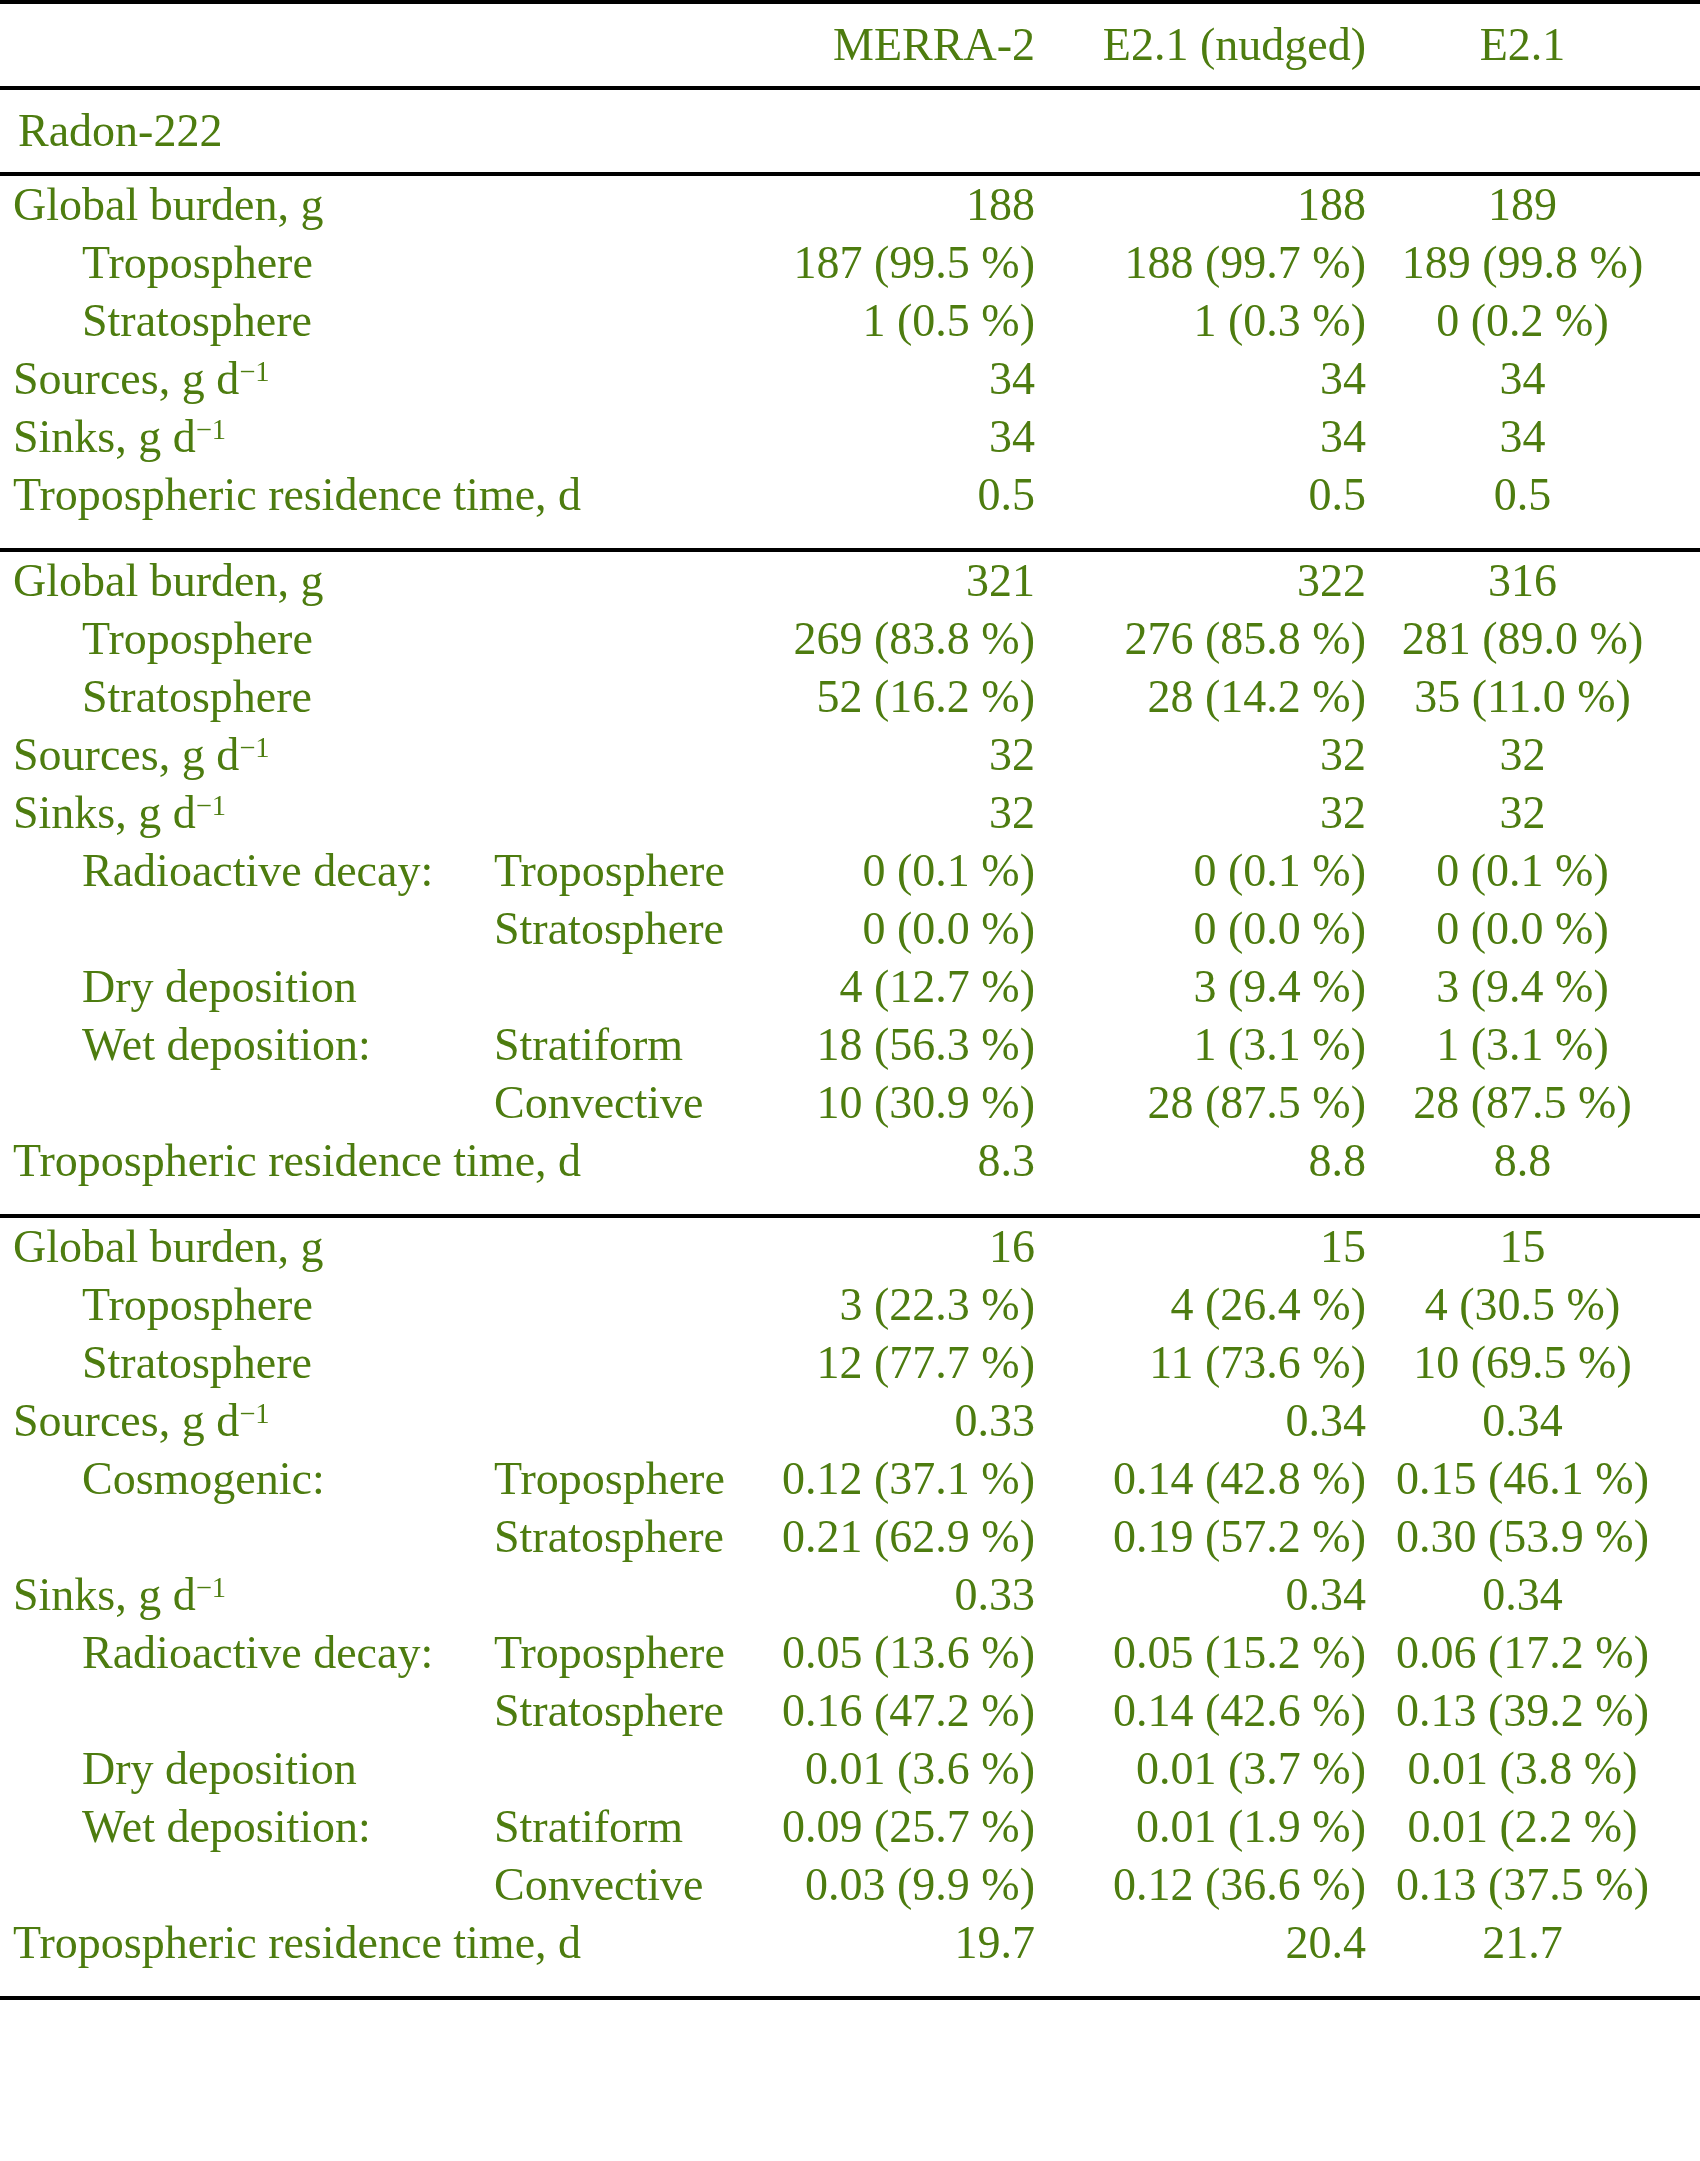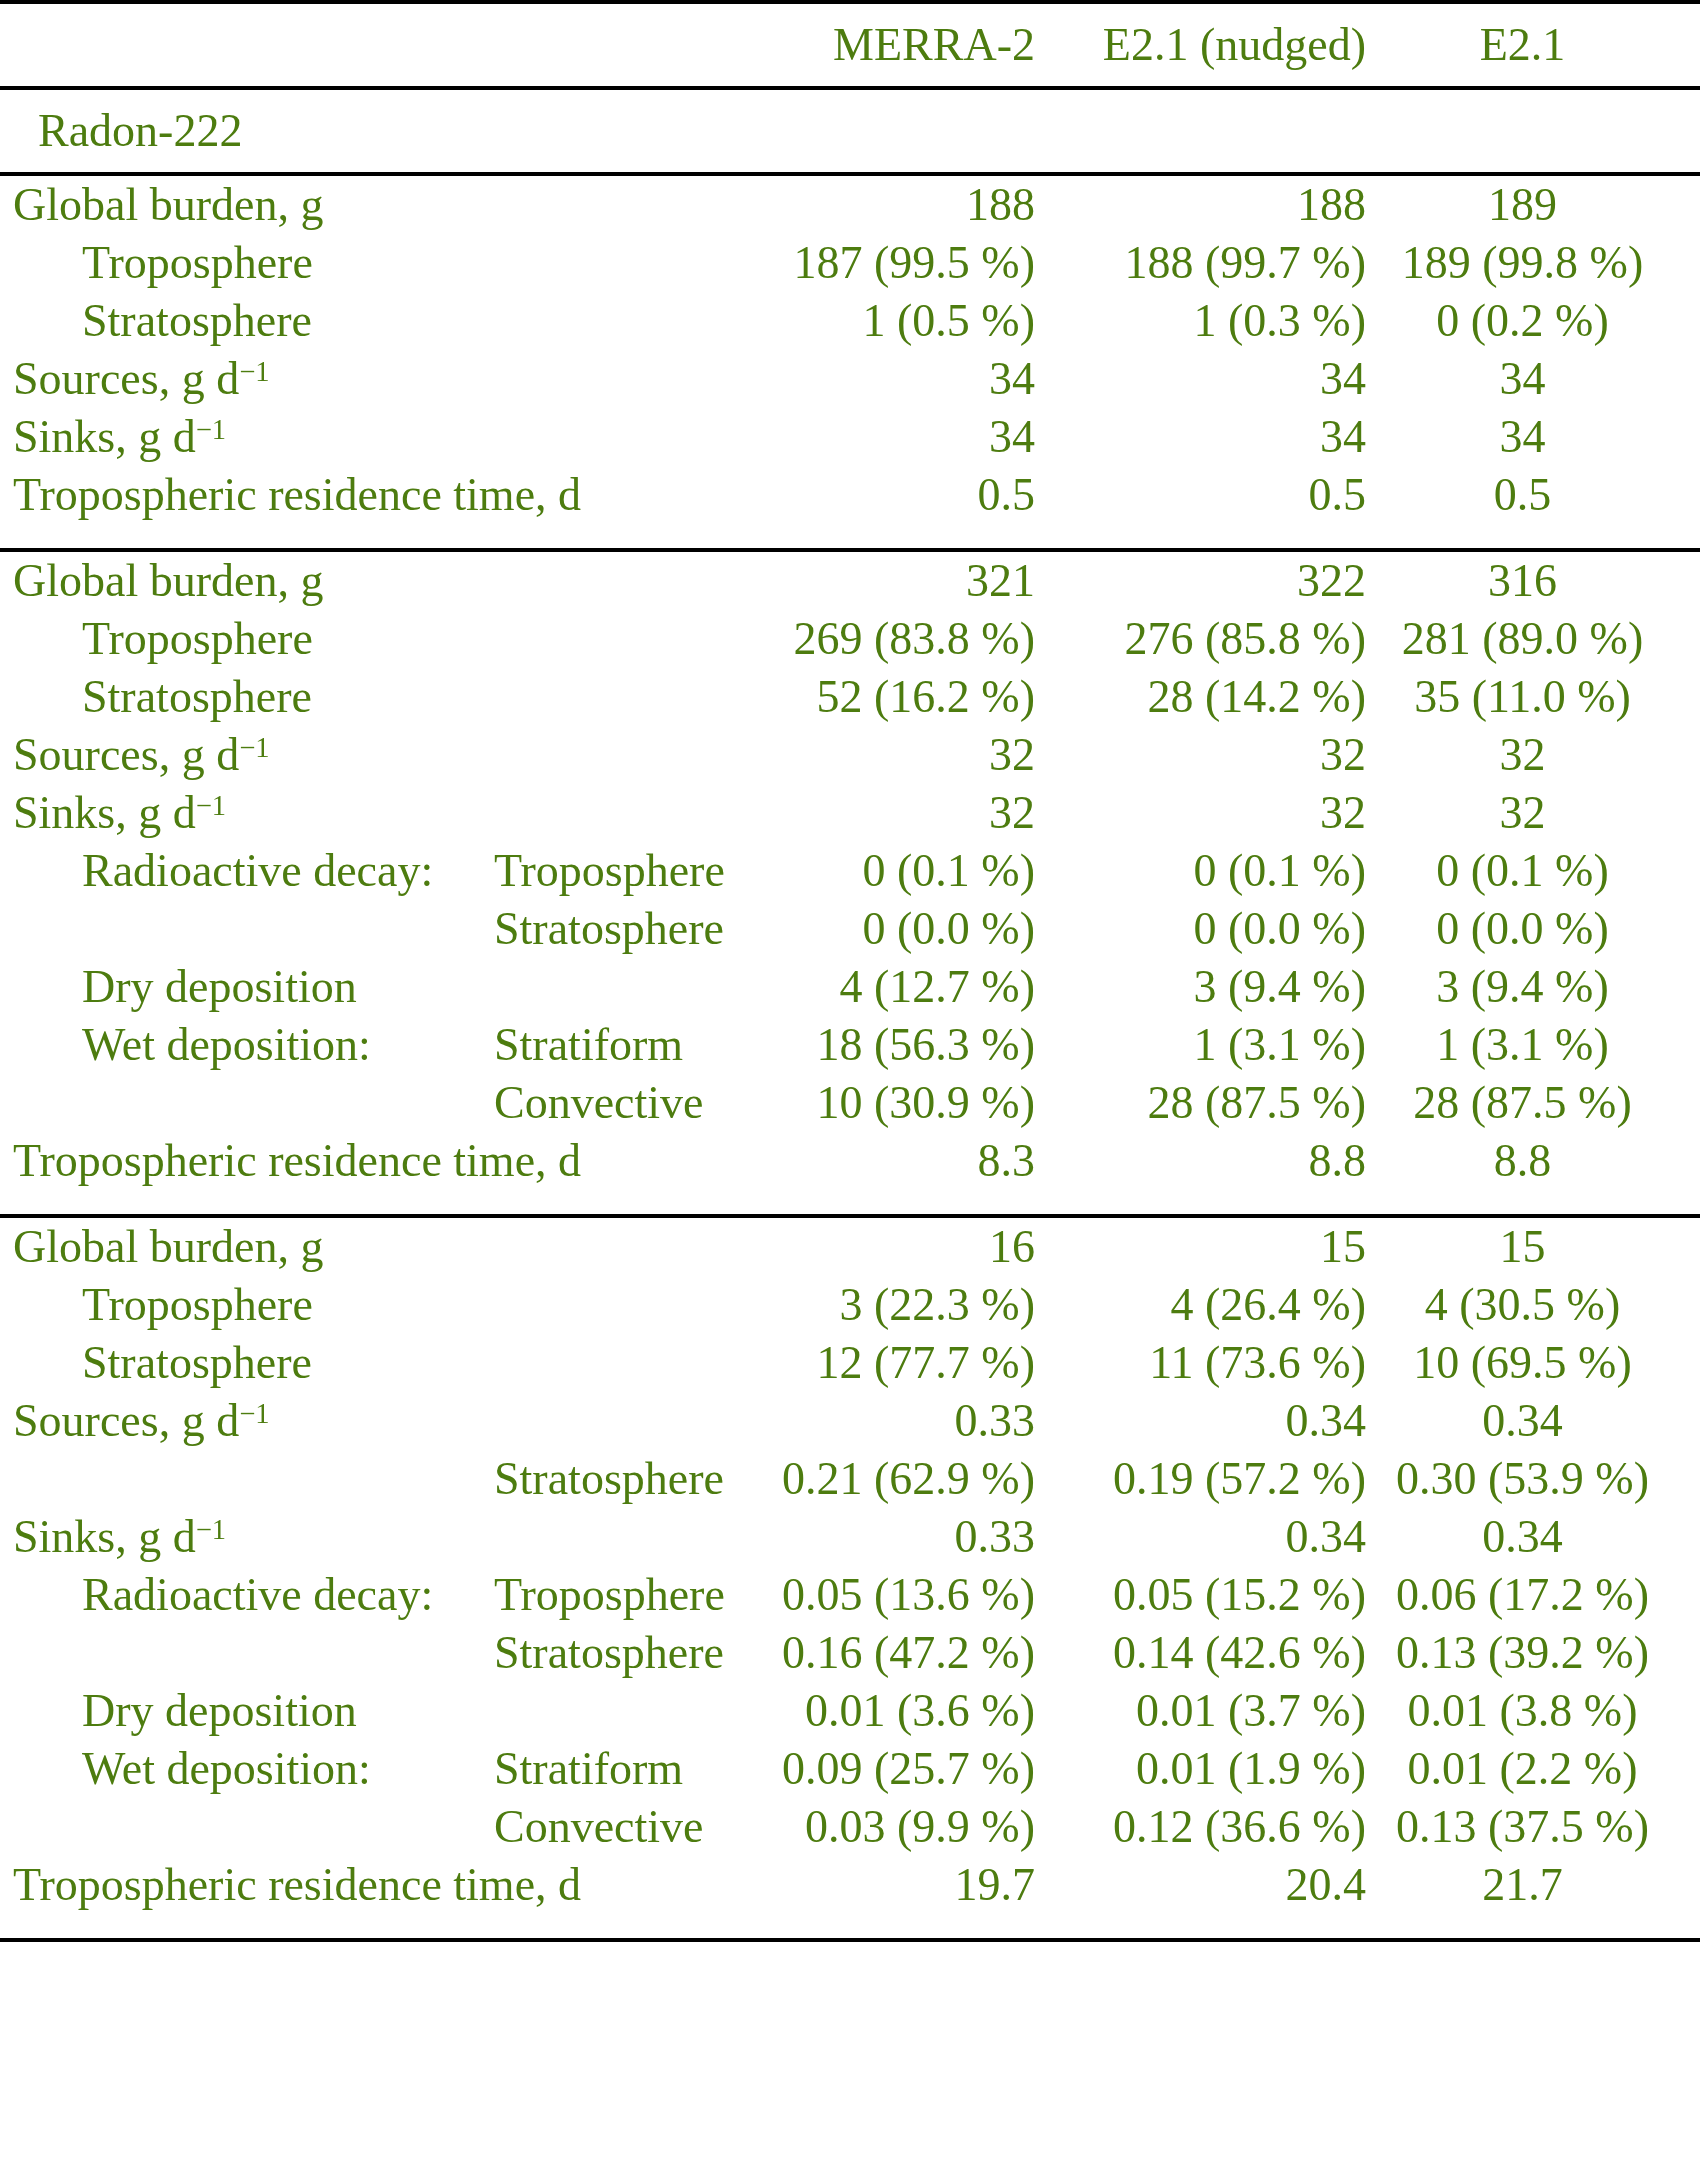--- a/index.html
+++ b/index.html
@@ -19,21 +19,21 @@
     border-collapse: collapse;
     table-layout: fixed;
     width: 1701px;
     border-top: 4.1px solid #000;
     border-bottom: 4.1px solid #000;
     font-size: 46px;
     line-height: 1.1;
   }
   td { vertical-align: middle; padding: 0; }
   .header-row td { height: 82px; border-bottom: 4.1px solid #000; }
-  .title-row td  { height: 82px; border-bottom: 4.1px solid #000; padding-left: 38px; }
+  .title-row td  { height: 82px; border-bottom: 4.1px solid #000; padding-left: 18px; }
   .data-row td   { height: 58px; }
   .spacer-row td { height: 24px; }
   .spacer-row.rule td { border-bottom: 4.1px solid #000; }
   .lbl { padding-left: 13px; white-space: nowrap; overflow: visible; }
   .lbl.indent { padding-left: 82px; }
   .sub { padding-left: 25px; white-space: nowrap; overflow: visible; }
   .val { text-align: right; white-space: nowrap; }
   .val.last { padding-right: 22px; text-align: center; }
   .sup { font-size: 62%; vertical-align: 0.45em; }
 </style>
@@ -214,20 +214,27 @@
     <td class="val last">10 (69.5 %)</td>
   </tr>
   <tr class="data-row">
     <td class="lbl"><span>Sources, g d</span><span class="sup">−1</span></td>
     <td class="sub"></td>
     <td class="val">0.33</td>
     <td class="val">0.34</td>
     <td class="val last">0.34</td>
   </tr>
   <tr class="data-row">
+    <td class="lbl indent"><span>Cosmogenic:</span></td>
+    <td class="sub">Troposphere</td>
+    <td class="val">0.12 (37.1 %)</td>
+    <td class="val">0.14 (42.8 %)</td>
+    <td class="val last">0.15 (46.1 %)</td>
+  </tr>
+  <tr class="data-row">
     <td class="lbl indent"><span></span></td>
     <td class="sub">Stratosphere</td>
     <td class="val">0.21 (62.9 %)</td>
     <td class="val">0.19 (57.2 %)</td>
     <td class="val last">0.30 (53.9 %)</td>
   </tr>
   <tr class="data-row">
     <td class="lbl"><span>Sinks, g d</span><span class="sup">−1</span></td>
     <td class="sub"></td>
     <td class="val">0.33</td>

